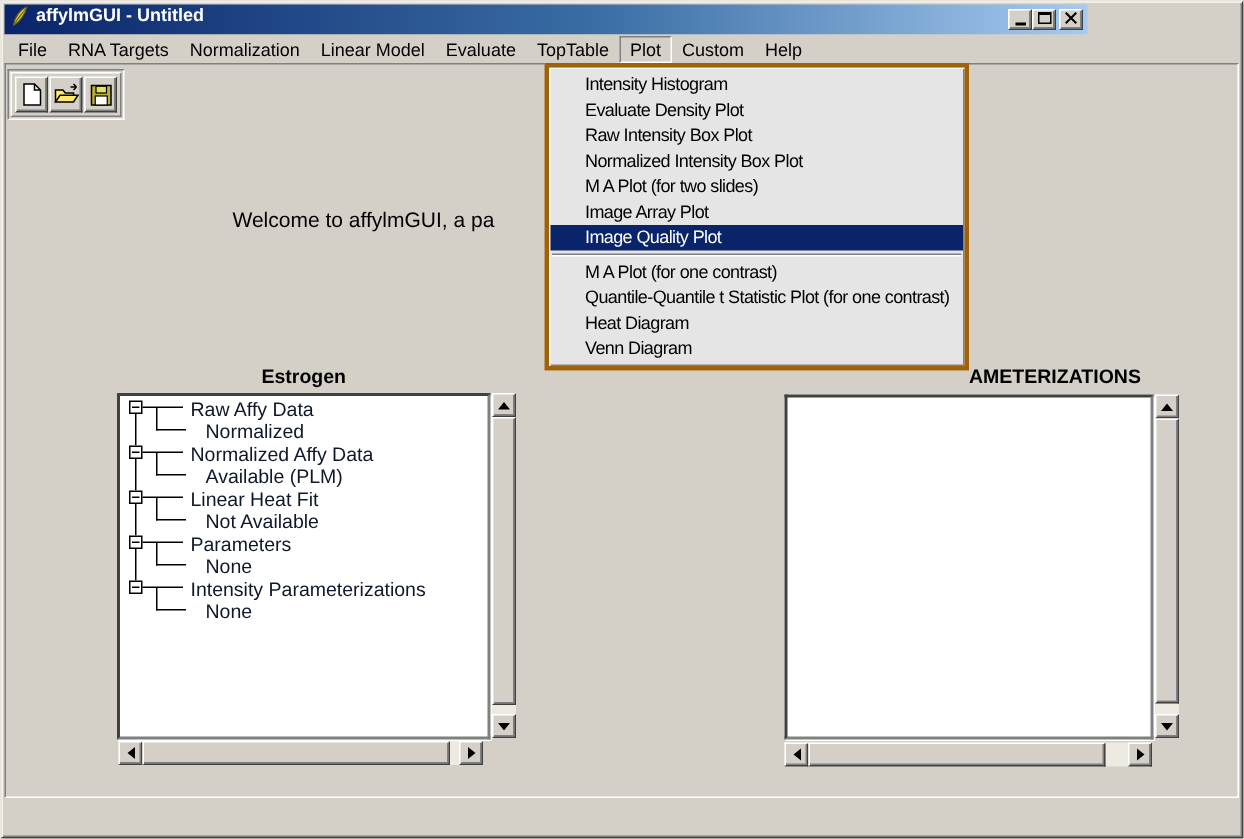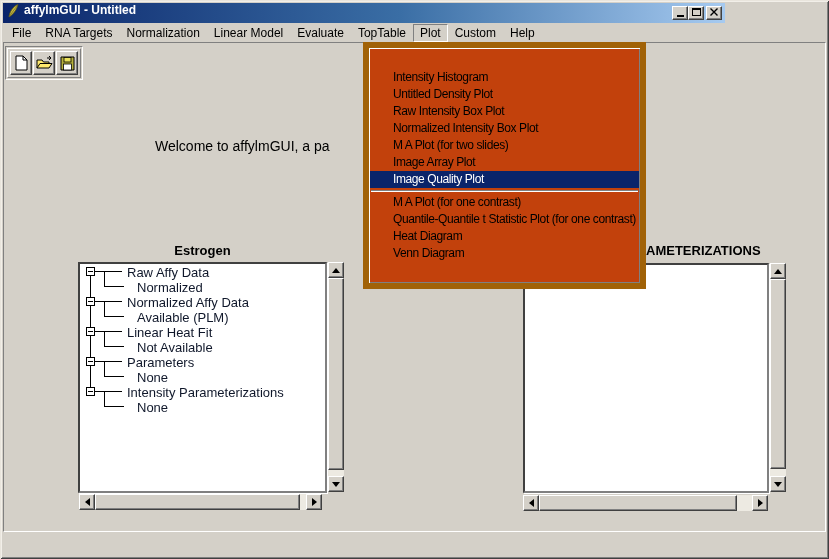--- a/index.html
+++ b/index.html
@@ -73,24 +73,24 @@
   }
 
   .welcome {
     position: absolute; left: 155px; top: 138px; font-size: 14px; color: #000;
     white-space: nowrap;
   }
 
   
   .dropdown {
     position: absolute; left: 363px; top: 42px; width: 283px;
-    background: #c2410c; z-index: 10;
-    border: 6px solid #a16207;
+    background: #e5e5e5; z-index: 10;
+    border: 3px solid #a16207;
     box-shadow: inset 1px 1px 0 #ffffff, inset -1px -1px 0 #808080;
-    padding: 21px 1px;
+    padding: 3px 1px;
     font-size: 12px; letter-spacing: -0.4px; color: #000;
   }
   .dd-item {
     height: 17px; line-height: 17px; padding-left: 23px;
     white-space: nowrap; overflow: hidden;
   }
   .dd-item.highlight { background: #0A246A; color: #ffffff; }
   .dd-sep {
     height: 2px; margin: 2px 1px;
     border-top: 1px solid #808080; border-bottom: 1px solid #ffffff;
@@ -296,21 +296,21 @@
         <span class="tri-left"></span>
       </div>
     <div class="sb-thumb" style="left:16px; top:0; width:198px; height:16px;"></div>
     <div class="sb-btn" style="right:0; top:0;">
         <span class="tri-right"></span>
       </div>
   </div>
 
   <div class="dropdown">
     <div class="dd-item">Intensity Histogram</div>
-    <div class="dd-item">Untitled Density Plot</div>
+    <div class="dd-item">Evaluate Density Plot</div>
     <div class="dd-item">Raw Intensity Box Plot</div>
     <div class="dd-item">Normalized Intensity Box Plot</div>
     <div class="dd-item">M A Plot (for two slides)</div>
     <div class="dd-item">Image Array Plot</div>
     <div class="dd-item highlight">Image Quality Plot</div>
     <div class="dd-sep"></div>
     <div class="dd-item">M A Plot (for one contrast)</div>
     <div class="dd-item">Quantile-Quantile t Statistic Plot (for one contrast)</div>
     <div class="dd-item">Heat Diagram</div>
     <div class="dd-item">Venn Diagram</div>

